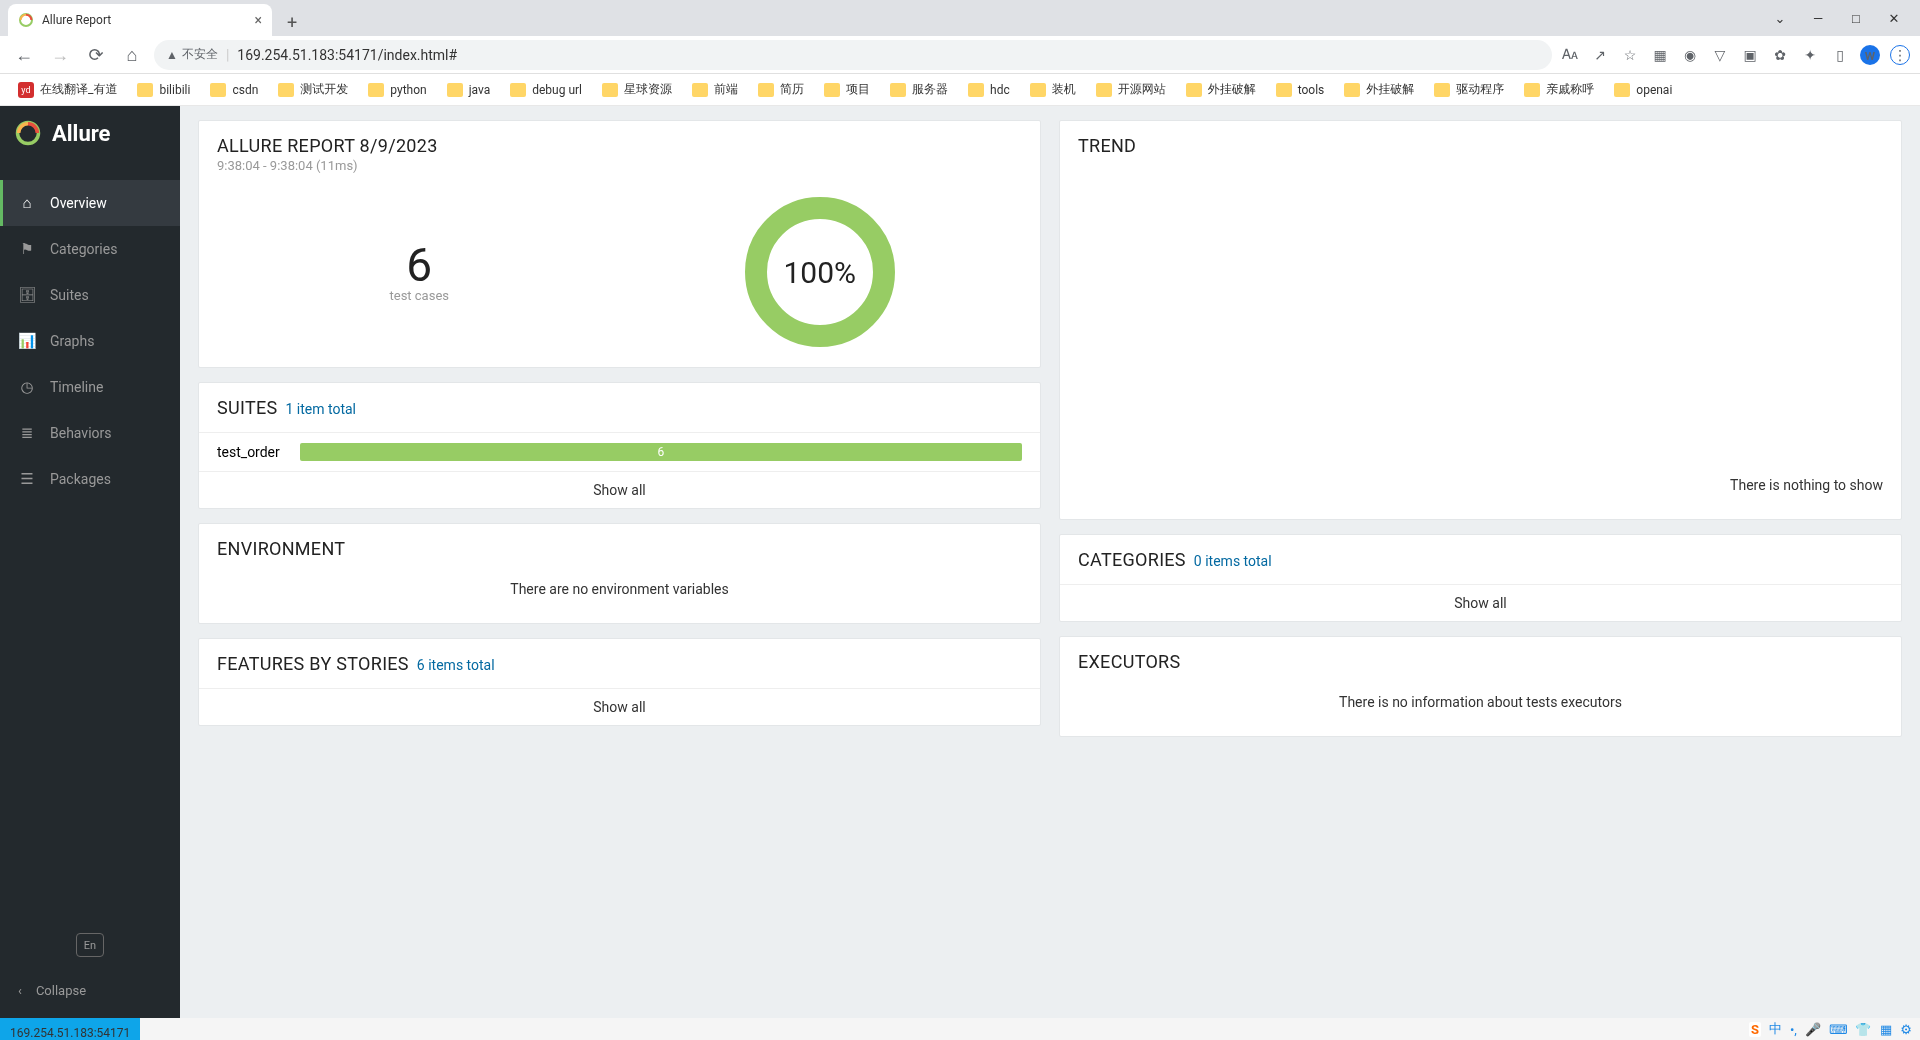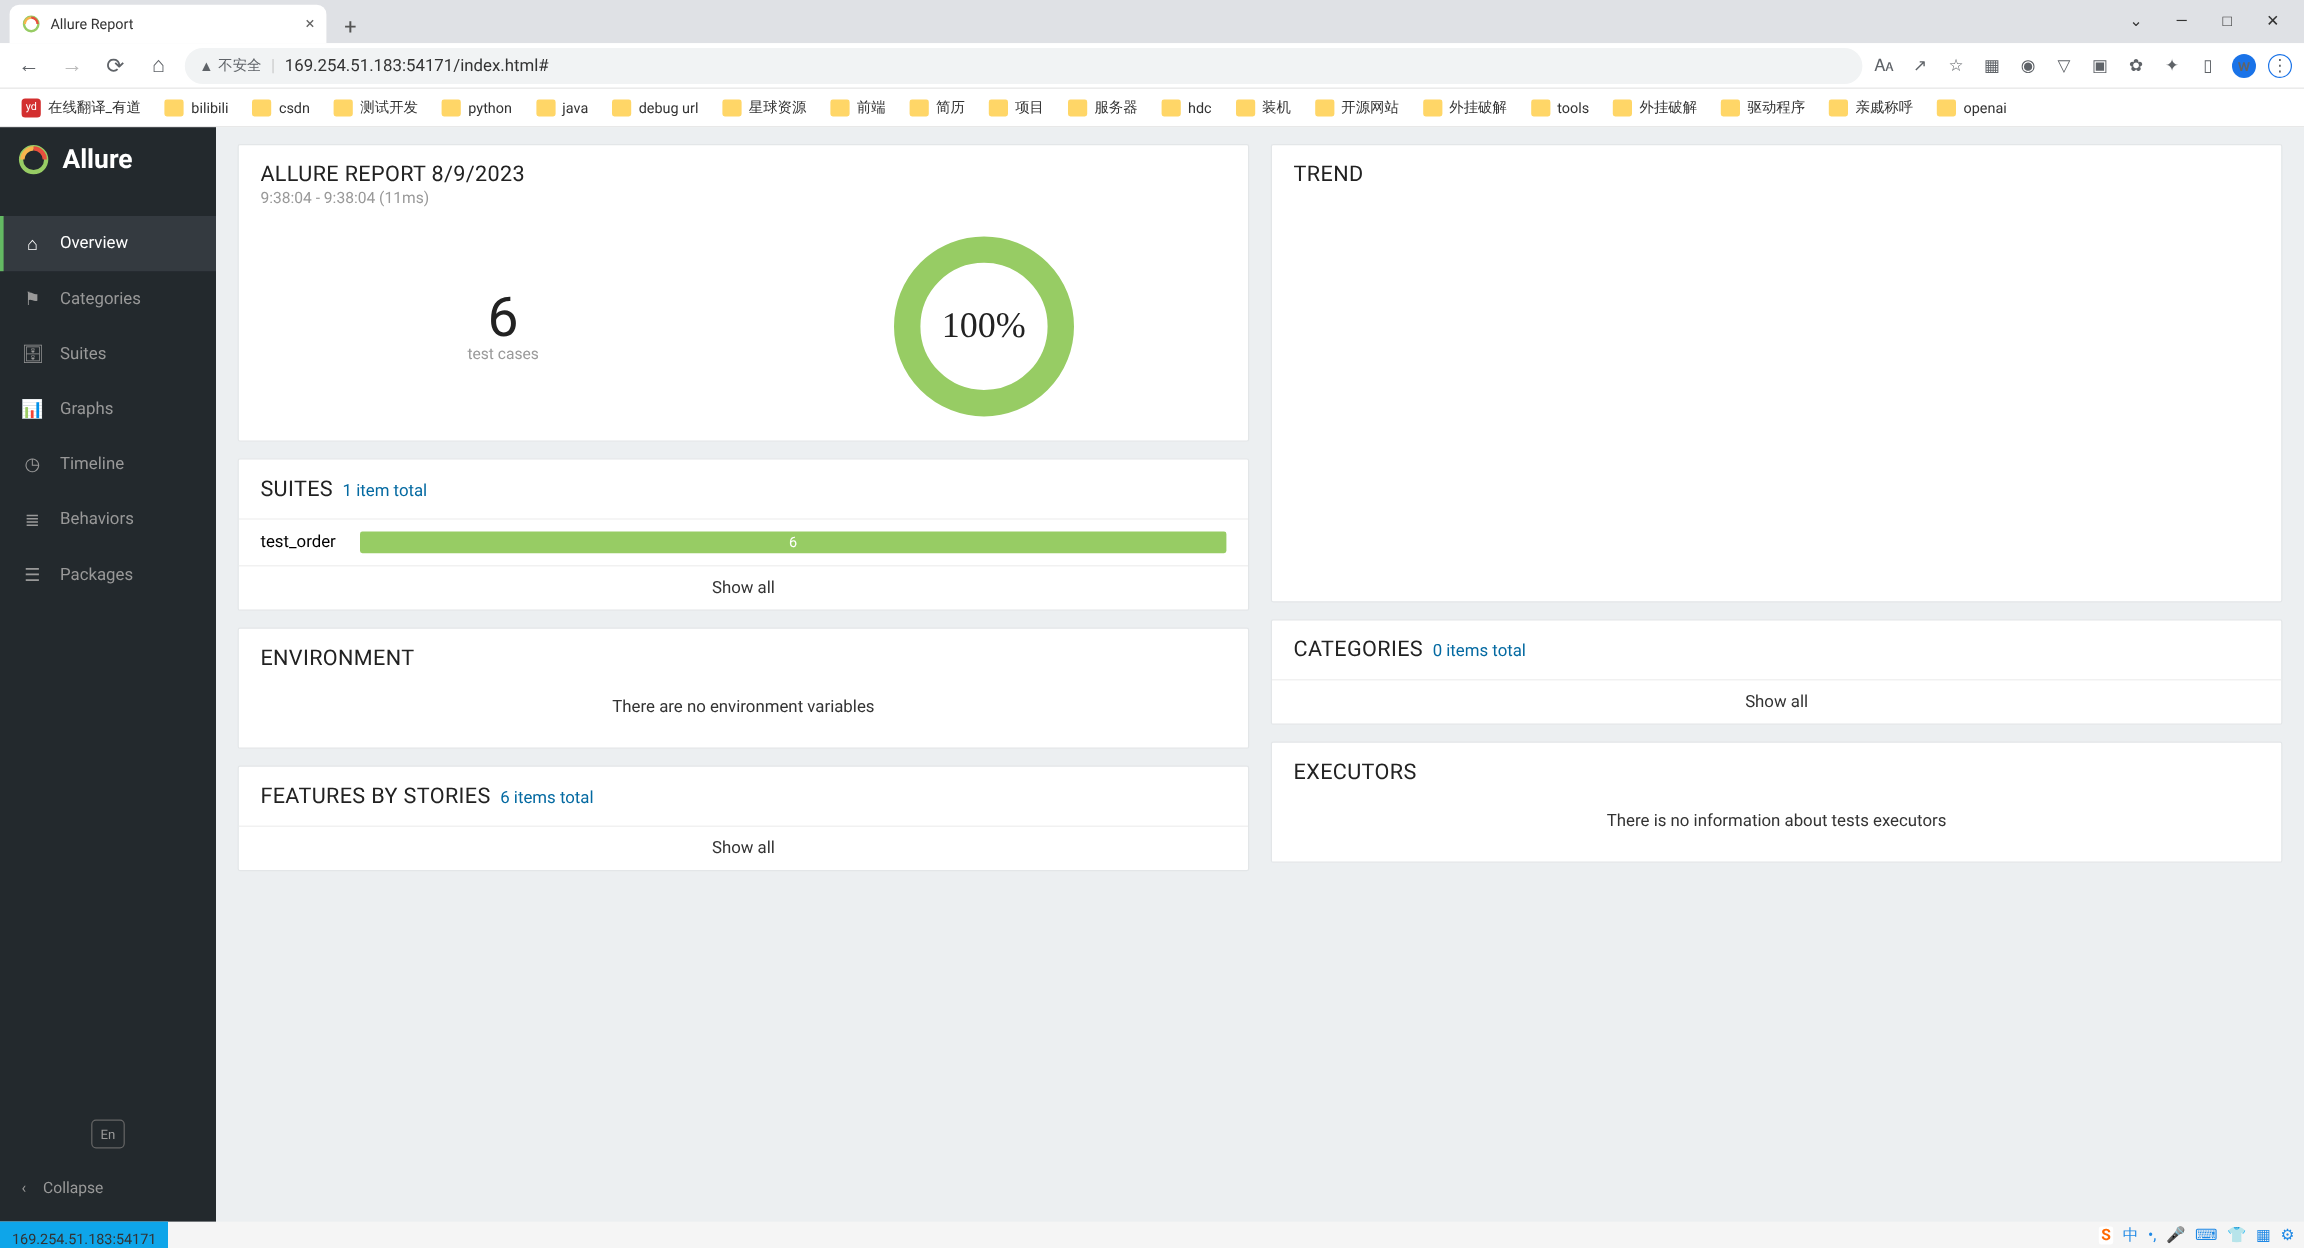--- a/index.html
+++ b/index.html
@@ -55,21 +55,21 @@
 .widget-title { font-size:18px; color:#222; font-weight:400; letter-spacing:.3px; }
 .muted { color:#0369a1; font-size:14px; }
 .subline { color:#999; font-size:13px; margin-top:2px; }
 
 .overview-body { display:flex; align-items:center; padding:10px 20px 20px; }
 .count-block { flex:1; text-align:center; }
 .big-num { font-size:46px; color:#222; line-height:1; }
 .count-label { color:#999; font-size:13px; }
 .donut-wrap { flex:1; display:flex; justify-content:center; }
 .donut { width:150px; height:150px; border-radius:50%; border:22px solid #97cc64; display:flex; align-items:center; justify-content:center; }
-.donut-text { font-size:30px; color:#222;font-family:Liberation Serif, serif; }
+.donut-text { font-size:30px; color:#222; }
 
 .suite-row { display:flex; align-items:center; padding:10px 18px; gap:20px; border-top:1px solid #eee; font-size:14px; }
 .suite-bar { flex:1; height:18px; background:#97cc64; border-radius:2px; color:#fff; font-size:12px; display:flex; align-items:center; justify-content:center; }
 .show-all { text-align:center; padding:10px 0; border-top:1px solid #eee; font-size:14px; color:#333; cursor:pointer; }
 .empty-msg { text-align:center; padding:22px 0 12px; color:#333; font-size:14px; }
 
 .trend-card .card-pad { min-height:380px; display:flex; flex-direction:row; }
 .trend-fill { flex:1; }
 
 .status-line { position:absolute; left:0; bottom:0; height:22px; background:#0ea5e9; padding:0 10px; font-size:12px; color:#333; display:flex; align-items:flex-end; }
@@ -322,20 +322,21 @@
           <div class="show-all">Show all</div>
         </section>
       </div>
 
       <div class="col">
 
         <section class="card trend-card">
           <div class="card-pad">
             <div class="widget-title">TREND</div>
             <div class="trend-fill"></div>
+            <div class="empty-msg" style="margin-top:320px;">There is nothing to show</div>
           </div>
         </section>
 
         <section class="card">
           <div class="card-pad hdr-row">
             <span class="widget-title">CATEGORIES</span>
             <span class="muted">0 items total</span>
           </div>
           <div class="show-all">Show all</div>
         </section>

